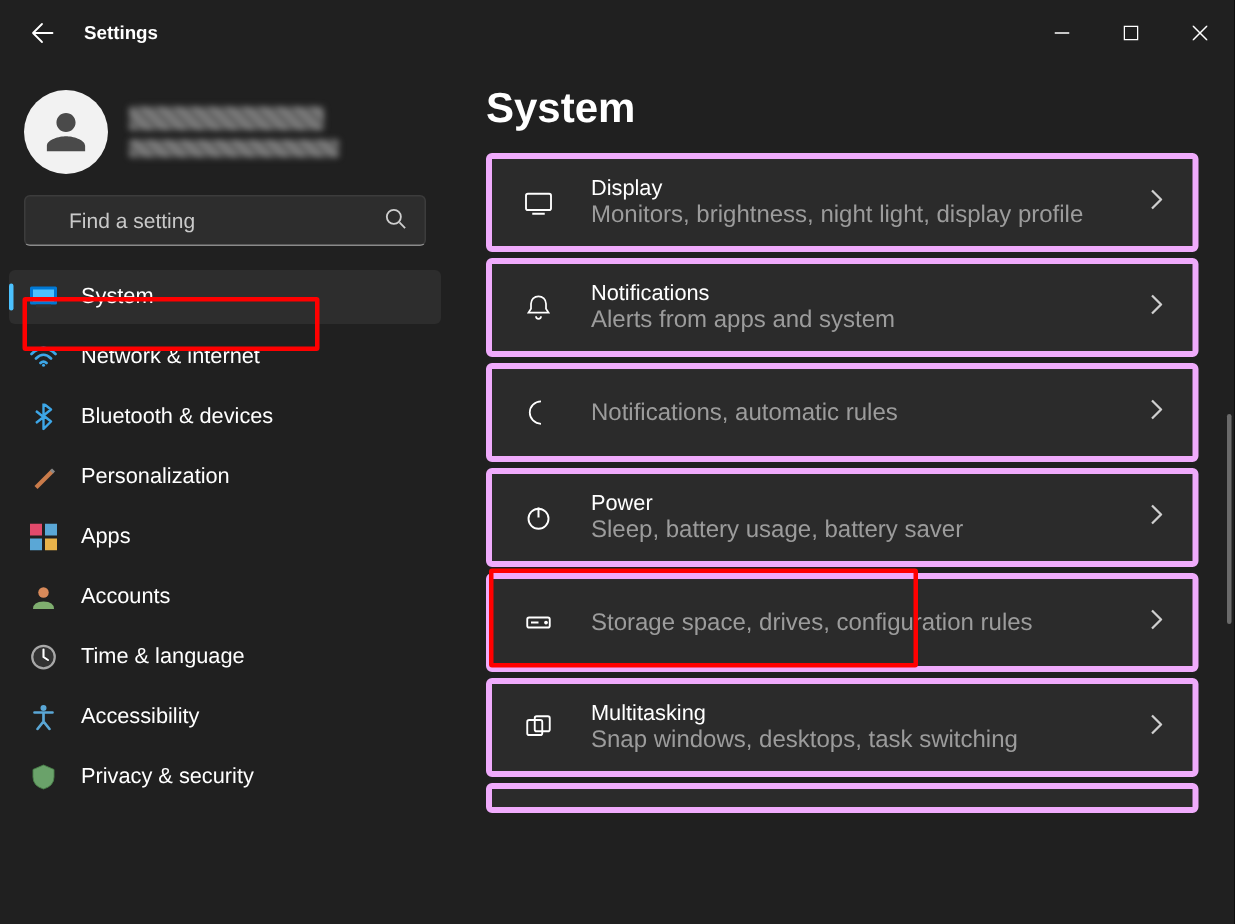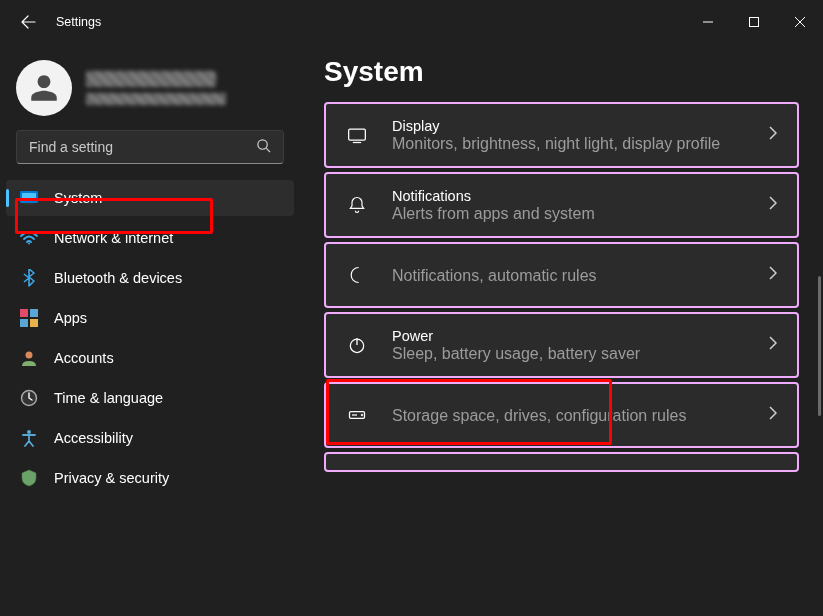--- a/index.html
+++ b/index.html
@@ -2,46 +2,46 @@
 <html><head>
 <meta charset="utf-8">
 <style>
   * { box-sizing: border-box; margin: 0; padding: 0; font-family: "Segoe UI", Arial, sans-serif; -webkit-font-smoothing: antialiased; }
   html, body { width: 823px; height: 616px; overflow: hidden; background: #000; }
   .window { width: 823px; height: 616px; background: #202020; color: #fff; position: relative; display:flex; flex-direction:column; }
   
   .titlebar { height: 44px; display:flex; align-items:center; padding-left:20px; color:#fff; font-size:12px; justify-content:space-between; }
   .titlebar-left { display:flex; align-items:center; gap:20px; }
   .back-icon svg { display:block; }
-  .title-text { font-size:12.5px; font-weight:400; }
+  .title-text { font-size:12.5px; font-weight:700; }
   .titlebar-right { display:flex; }
   .win-btn { width:46px; height:30px; display:flex; align-items:center; justify-content:center; }
   .body { flex:1; display:flex; overflow:hidden; }
   
   .sidebar { width:300px; padding:10px 0 0 0; display:flex; flex-direction:column; }
   .profile { display:flex; align-items:center; gap:14px; padding:6px 16px 14px 16px; }
   .avatar { width:56px; height:56px; border-radius:50%; background:#f2f2f2; display:flex; align-items:center; justify-content:center; }
   .avatar svg { fill:#4a4a4a; }
   .profile-text { flex:1; }
   .profile-name { height:16px; background:repeating-linear-gradient(45deg,#808080,#808080 4px,#606060 4px,#606060 8px); width:130px; filter: blur(2px); margin-bottom:6px; border-radius:2px; }
   .profile-mail { height:12px; background:repeating-linear-gradient(45deg,#808080,#808080 4px,#606060 4px,#606060 8px); width:140px; filter: blur(2px); border-radius:2px; }
   .search-wrap { padding: 0 16px 12px 16px; }
   .search { background:#2d2d2d; border:1px solid #3c3c3c; border-bottom:1px solid #8a8a8a; border-radius:4px; height:34px; display:flex; align-items:center; padding:0 12px; color:#cfcfcf; font-size:14px; justify-content:space-between; }
-  .search-placeholder { color:#c9c9c9; }
+  .search-placeholder { color:#c9c9c9;margin-left:17px; }
   .nav { padding:4px 6px 0 6px; display:flex; flex-direction:column; gap:4px; }
   .nav-item { display:flex; align-items:center; gap:16px; height:36px; padding:0 12px 0 14px; border-radius:4px; font-size:14.5px; color:#fff; position:relative; }
   .nav-item.selected { background:#2d2d2d; }
   .nav-item.selected::before { content:""; position:absolute; left:0; top:9px; bottom:9px; width:3px; background:#4cc2ff; border-radius:2px; }
   .nav-icon { width:18px; height:18px; display:flex; align-items:center; justify-content:center; }
   .nav-icon svg { width:18px; height:18px; }
   
   .main { flex:1; padding: 12px 24px 0 24px; overflow:auto; position:relative; }
   .main h1 { font-size:28px; font-weight:600; margin-bottom:14px; }
   .cards { display:flex; flex-direction:column; gap:4px; padding-bottom:20px; }
-  .card { background:#2b2b2b; border:2px solid #f0abfc; border-radius:4px; height:66px; display:flex; align-items:center; padding:0 20px 0 16px; gap:20px; cursor:default; }
+  .card { background:#2b2b2b; border:4px solid #f0abfc; border-radius:4px; height:66px; display:flex; align-items:center; padding:0 20px 0 16px; gap:20px; cursor:default; }
   .card-icon { width:30px; display:flex; align-items:center; justify-content:center; }
   .card-icon svg { width:20px; height:20px; stroke:#fff; fill:none; }
   .card-text { flex:1; display:flex; flex-direction:column; }
   .card-title { font-size:14.5px; color:#fff; }
   .card-sub { font-size:16px; color:#9c9c9c; margin-top:1px; }
   .chev { color:#cfcfcf; }
   
   .highlight { position:absolute; border:3px solid #ff0000; border-radius:2px; pointer-events:none; }
   .highlight.system { left:15px; top:198px; width:198px; height:36px; z-index:10; }
   .highlight.power { left:326px; top:379px; width:286px; height:66px; z-index:10; }
@@ -133,20 +133,29 @@
           <span class="nav-icon">
             <svg viewBox="0 0 12 18">
                 <path d="M6 1v16l5-5-5-4 5-4-5-4zM1 5l5 4-5 4" stroke="#3da7e8" stroke-width="1.6" fill="none" stroke-linejoin="round"></path>
               </svg>
           </span>
           <span>Bluetooth &amp; devices</span>
         </div>
         <div class="nav-item">
           <span class="nav-icon">
             <svg viewBox="0 0 18 18">
+                <path d="M3 15 L6 12 L14 4 L16 6 L8 14 L5 17 Z" fill="#c97b4a"></path>
+                <path d="M14 4 L16 6" stroke="#888" stroke-width="2"></path>
+              </svg>
+          </span>
+          <span>Personalization</span>
+        </div>
+        <div class="nav-item">
+          <span class="nav-icon">
+            <svg viewBox="0 0 18 18">
                 <rect x="0" y="0" width="8" height="8" fill="#e24a6b"></rect>
                 <rect x="10" y="0" width="8" height="8" fill="#5aa7d6"></rect>
                 <rect x="0" y="10" width="8" height="8" fill="#5aa7d6"></rect>
                 <rect x="10" y="10" width="8" height="8" fill="#e8b24a"></rect>
               </svg>
           </span>
           <span>Apps</span>
         </div>
         <div class="nav-item">
           <span class="nav-icon">
@@ -261,18 +270,33 @@
               </svg>
           </span>
           <div class="card-text">
             <span class="card-sub">Storage space, drives, configuration rules</span>
           </div>
           <span class="chev"><svg width="8" height="14" viewBox="0 0 8 14">
                 <path d="M1 1 L7 7 L1 13" stroke="#cfcfcf" stroke-width="1.5" fill="none"></path>
               </svg></span>
         </div>
 
+        <div class="card">
+          <span class="card-icon">
+            <svg viewBox="0 0 24 24">
+                <rect x="3" y="6" width="12" height="12" rx="1.5" stroke-width="1.5"></rect>
+                <rect x="9" y="3" width="12" height="12" rx="1.5" stroke-width="1.5"></rect>
+              </svg>
+          </span>
+          <div class="card-text">
+            <span class="card-title">Multitasking</span>
+            <span class="card-sub">Snap windows, desktops, task switching</span>
+          </div>
+          <span class="chev"><svg width="8" height="14" viewBox="0 0 8 14">
+                <path d="M1 1 L7 7 L1 13" stroke="#cfcfcf" stroke-width="1.5" fill="none"></path>
+              </svg></span>
+        </div>
 
         <div class="card cutoff"></div>
       </div>
     </div>
   </div>
 </div>
 
 </body></html>

